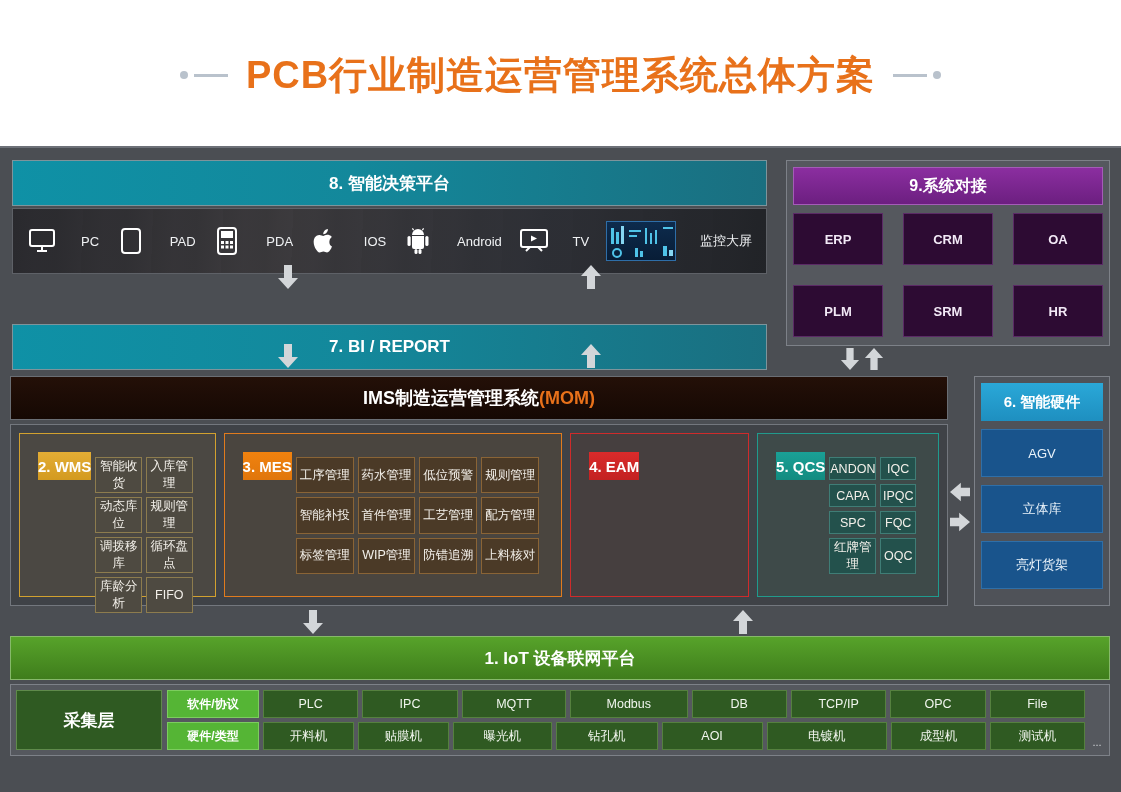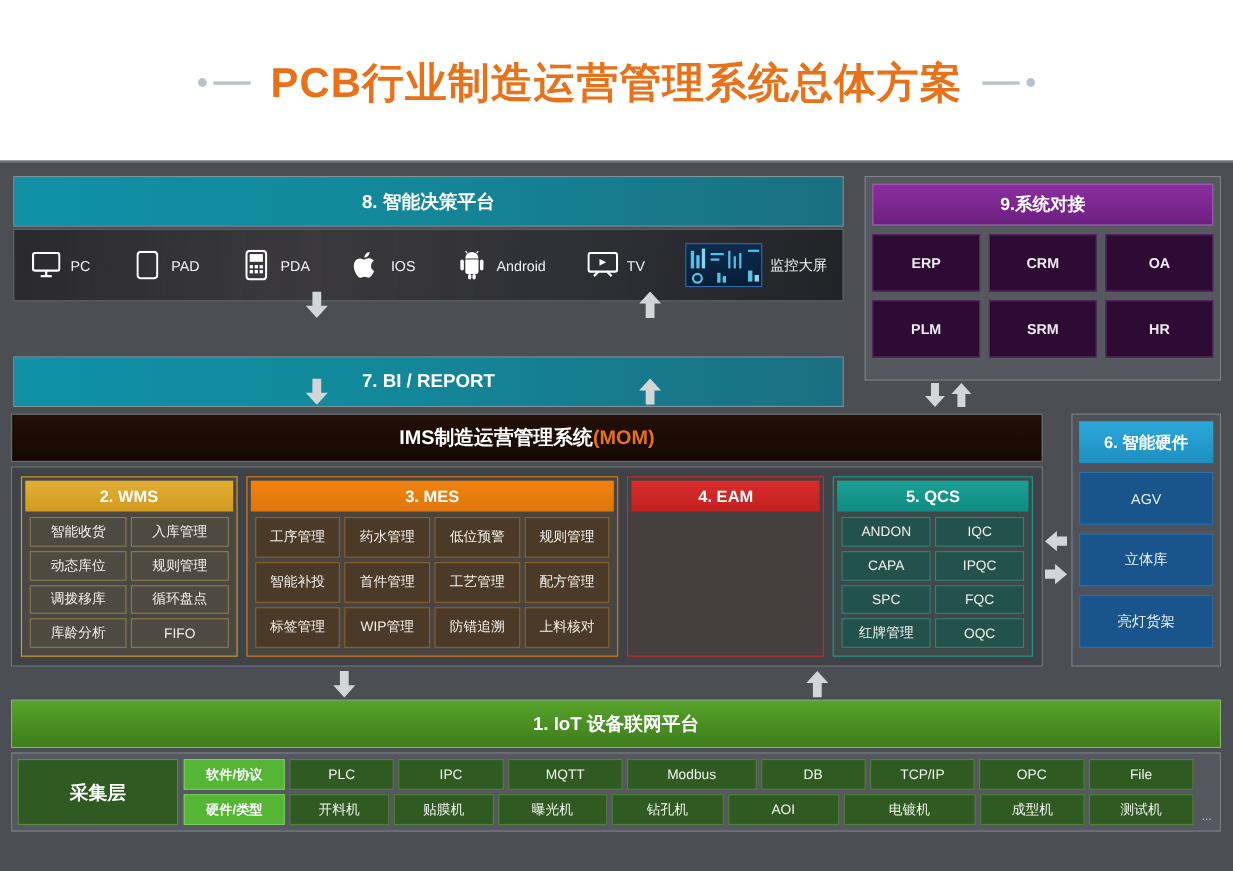--- a/index.html
+++ b/index.html
@@ -47,21 +47,21 @@
   }
   .device-strip {
     width: 100%; height: 66px; margin-top: 2px;
     background:
       linear-gradient(100deg, rgba(40,40,44,.92), rgba(58,56,58,.82) 35%, rgba(44,46,52,.93) 70%, rgba(32,34,38,.95)),
       repeating-linear-gradient(92deg, #3a3a3e 0px, #43424a 22px, #35363c 44px, #4a4850 70px);
     display: flex; align-items: center; justify-content: space-between;
     padding: 0 14px;
     border: 1px solid #5e6167;
   }
-  .device { display: flex; align-items: center; gap: 7px; color: #f0f2f4; font-size: 13px; }
+  .device { display: flex; align-items: center; gap: 24px; color: #f0f2f4; font-size: 13px; }
   .device .ic { width: 30px; height: 30px; display:flex; align-items:center; justify-content:center; }
   .device .ic svg { display:block; }
   .bigscreen-thumb {
     width: 70px; height: 40px;
     background:
       linear-gradient(180deg,#0d2b4d,#081d36),
       #0b2340;
     border: 1px solid #2e6ea8; position: relative; overflow:hidden;
   }
   .bigscreen-thumb i {
@@ -74,21 +74,21 @@
   .panel9 {
     position: absolute; left: 786px; top: 12px; width: 324px; height: 186px;
     background: #55585e; border: 1px solid #7d8188; padding: 6px;
   }
   .panel9-head {
     height: 38px; display:flex; align-items:center; justify-content:center;
     color:#fff; font-weight:bold; font-size:16px;
     background: linear-gradient(180deg,#8b2ea0,#6c1f80);
     border:1px solid #a45cb7;
   }
-  .panel9-grid { display:grid; grid-template-columns: repeat(3,1fr); gap:8px; margin-top:8px; }
+  .panel9-grid { display:grid; grid-template-columns: repeat(3,1fr); gap:20px; margin-top:8px; }
   .panel9-tile {
     height: 52px; display:flex; align-items:center; justify-content:center;
     color:#f2e9f6; font-size:13px; font-weight:bold;
     background:#2d0b33; border:1px solid #5b2a66;
   }
 
   
   .mom {
     position: absolute; left: 10px; top: 228px; width: 938px; height: 44px;
     background: linear-gradient(180deg,#241008,#150803);
@@ -97,21 +97,21 @@
     color:#ffffff; font-weight:bold; font-size:18px;
   }
   .mom .mom-accent { color:#e8711a; }
 
   
   .core {
     position: absolute; left: 10px; top: 276px; width: 938px; height: 182px;
     background: #3f4247; border:1px solid #73777e;
     display:flex; gap: 8px; padding: 8px;
   }
-  .mod { display:flex; flex-direction:column; border:1px solid; padding:3px; }
+  .mod { display:flex; flex-direction:row; border:1px solid; padding:18px; }
   .mod-head {
     height: 28px; display:flex; align-items:center; justify-content:center;
     font-weight:bold; font-size:15px; color:#ffffff;
   }
   .mod-body { flex:1; display:grid; gap:4px; padding:5px 4px 4px; }
   .tile {
     display:flex; align-items:center; justify-content:center;
     font-size:12.5px; color:#f3f0ea; border:1px solid;
   }
 

